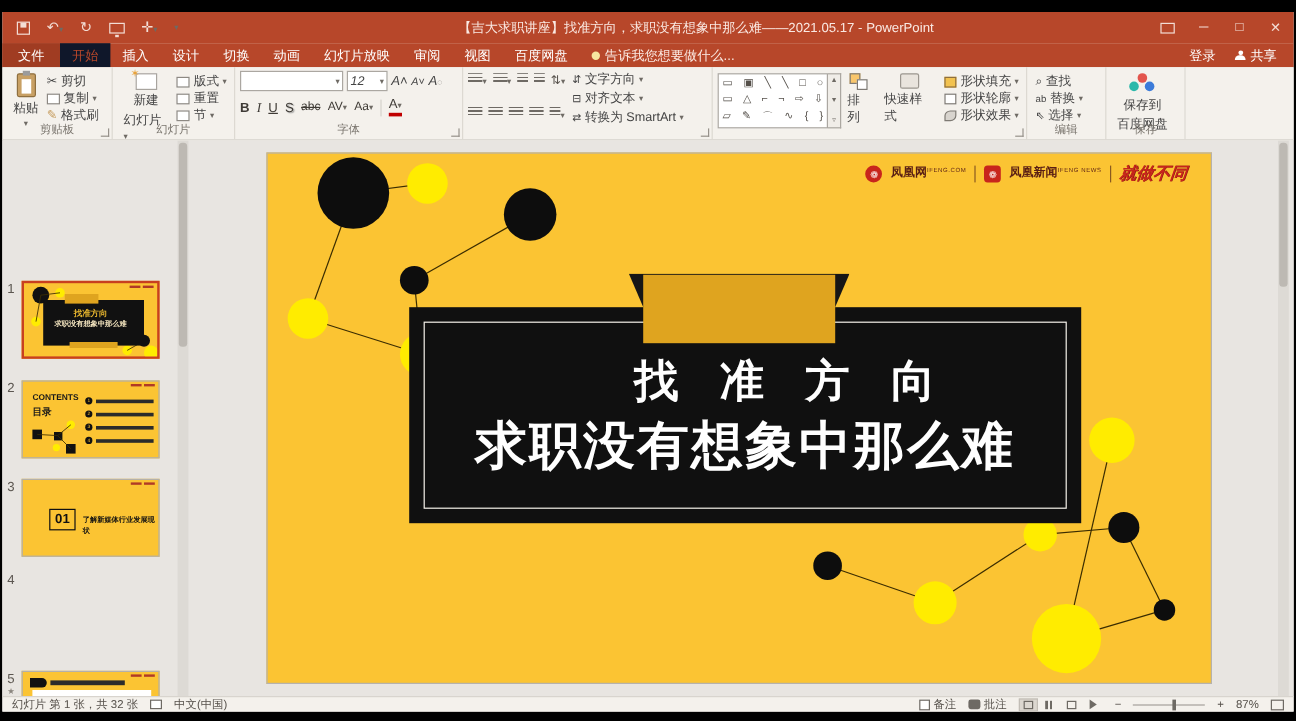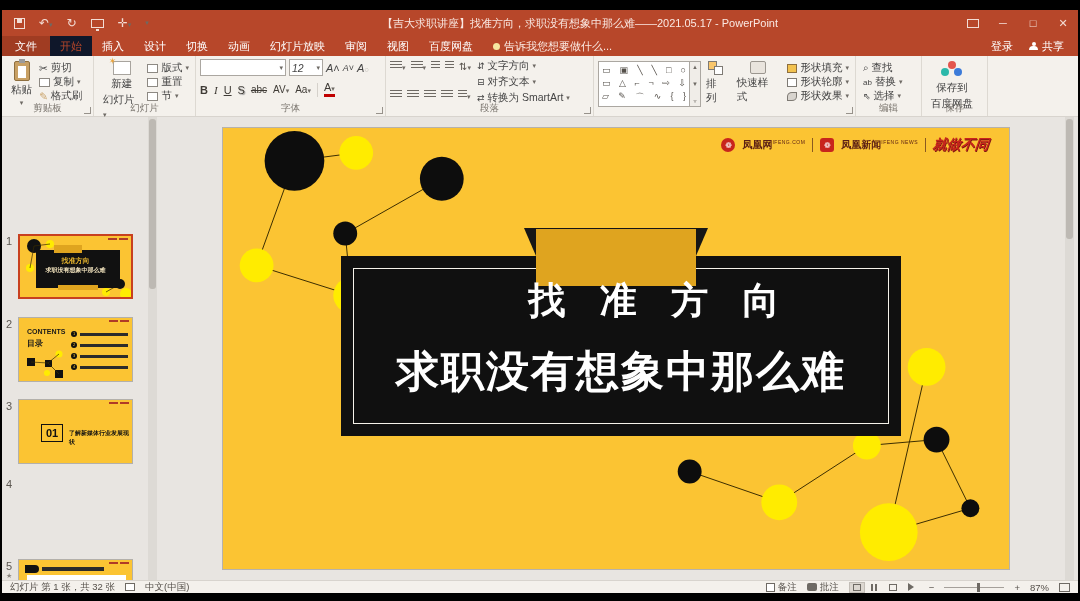--- a/index.html
+++ b/index.html
@@ -103,21 +103,21 @@
   .m4t { position:absolute; left:0; top:28px; width:100%; text-align:center; font-size:9px; font-weight:bold; color:#111; }
   .chartpanel { position:absolute; background:#fff; display:flex; align-items:flex-end; gap:2px; padding:2px 4px; }
 
   
   .slide { position:absolute; left:220px; top:10px; width:788px; height:443px; background:#FBC433; border:1px solid #B6B2AC; overflow:hidden; }
   .net { position:absolute; left:0; top:0; width:100%; height:100%; }
   .blackbox { position:absolute; left:118px; top:128px; width:560px; height:180px; background:#101010; }
   .inner-border { position:absolute; left:12px; top:12px; right:12px; bottom:12px; border:1.5px solid #F5F2EA; }
   .wing { position:absolute; left:301px; top:100px; width:184px; height:30px; background:#161616; clip-path:polygon(0 0,100% 0,93% 100%,7% 100%); }
   .goldtab { position:absolute; left:313px; top:101px; width:160px; height:57px; background:#DFA41F; }
-  .stitle1 { position:absolute; left:118px; top:148px; width:638px; text-align:center; color:#fff; font-weight:bold; font-size:37px; letter-spacing:12px; }
+  .stitle1 { position:absolute; left:118px; top:165px; width:638px; text-align:center; color:#fff; font-weight:bold; font-size:37px; letter-spacing:12px; }
   .stitle2 { position:absolute; left:98px; top:215px; width:600px; text-align:center; color:#fff; font-weight:bold; font-size:43px; letter-spacing:2px; }
   .goldbanner { position:absolute; left:243px; top:291px; width:300px; height:29px; background:#DFA41F; display:flex; align-items:center; justify-content:center; color:#171310; font-size:15px; font-weight:bold; }
   .logos { position:absolute; right:20px; top:8px; display:flex; align-items:center; gap:7px; }
   .phx { width:14px; height:14px; border-radius:50%; background:#C8251C; color:#fff; font-size:8px; display:flex; align-items:center; justify-content:center; }
   .phx.sq { border-radius:3px; }
   .ltxt { display:flex; flex-direction:row; line-height:1; }
   .ltxt b { font-size:10px; color:#5A1F14; }
   .ltxt span { font-size:5px; color:#5A1F14; letter-spacing:0.5px; }
   .lsep { width:1px; height:14px; background:#8A5A20; }
   .slogan { font-size:14px; font-weight:bold; font-style:italic; color:#C8251C; text-shadow:0.5px 0.5px 0 #7a1510; transform:skewX(-6deg); }
@@ -294,21 +294,20 @@
             <span style="font-size:9px">⊟</span>
             <span>对齐文本</span>
             <span class="caret">▾</span>
           </span>
         <span class="sbtn">
             <span style="font-size:9px">⇄</span>
             <span>转换为 SmartArt</span>
             <span class="caret">▾</span>
           </span>
       </div>
-      <span class="glabel">段落</span>
       <i class="launcher"></i>
     </div>
 
     <div class="rgroup" style="width:262px">
       <div style="display:flex; padding-top:2px">
         <div class="gallery">
           <div>
               <span>▭</span>
               <span>▣</span>
               <span>╲</span>

